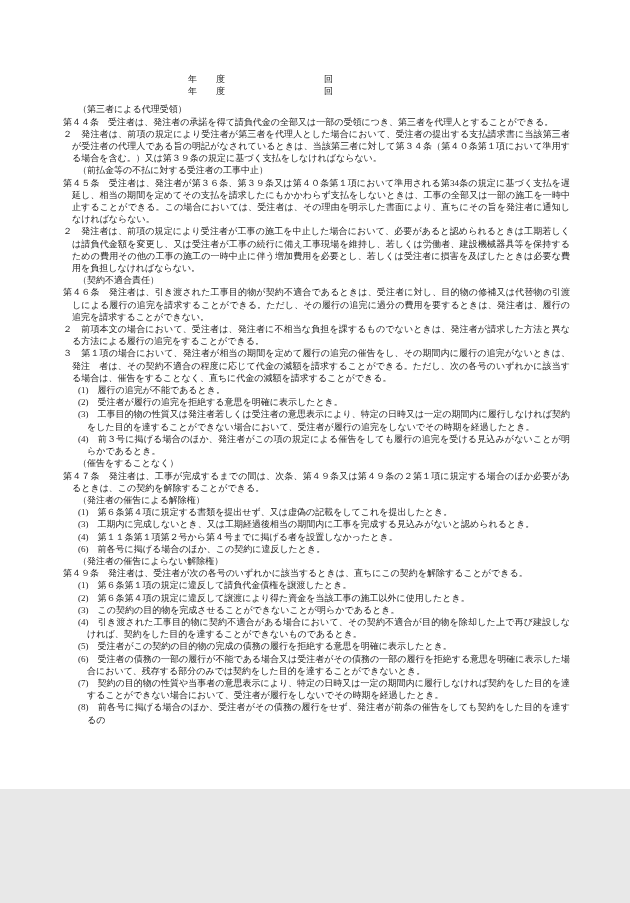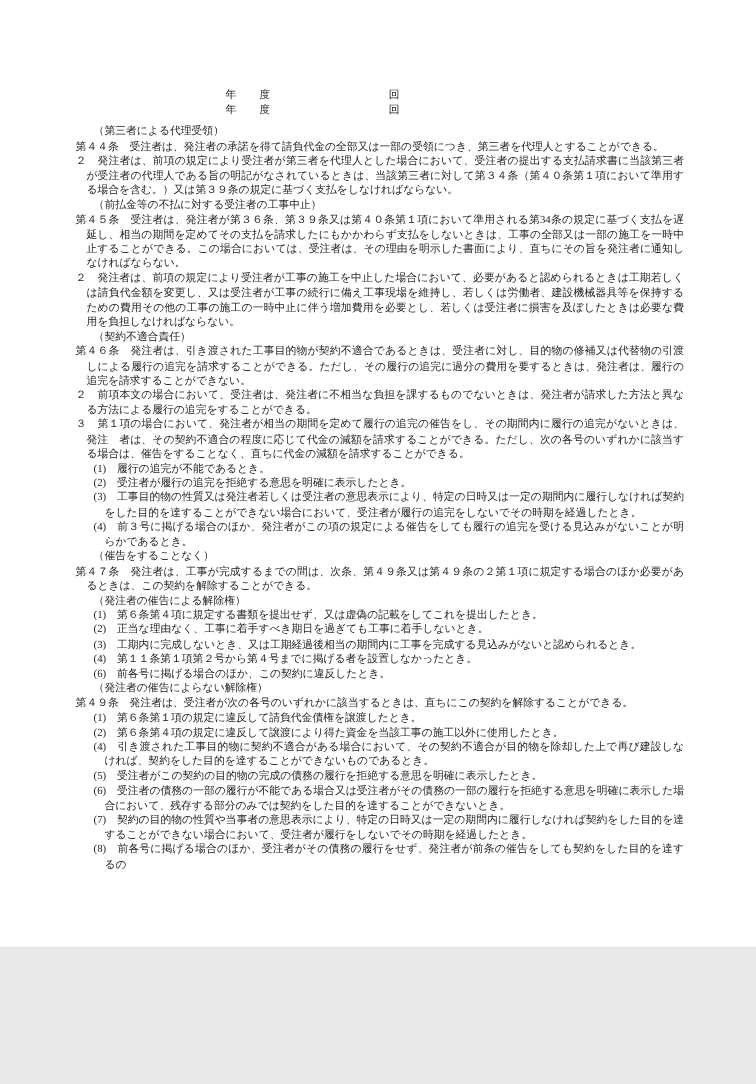--- a/index.html
+++ b/index.html
@@ -75,33 +75,33 @@
     <div class="heading">（催告をすることなく）</div>
     <div class="paragraphs">
           <p class="article">第４７条　発注者は、工事が完成するまでの間は、次条、第４９条又は第４９条の２第１項に規定する場合のほか必要があるときは、この契約を解除することができる。</p>
         </div>
   </section>
 
   <section class="section">
     <div class="heading">（発注者の催告による解除権）</div>
     <div class="paragraphs">
           <p class="item">(1)　第６条第４項に規定する書類を提出せず、又は虚偽の記載をしてこれを提出したとき。</p>
-          <p class="item">(2)　正当な理由なく、工事に着手すべき期日を過ぎても工事に着手しないとき。</p>
           <p class="item">(3)　工期内に完成しないとき、又は工期経過後相当の期間内に工事を完成する見込みがないと認められるとき。</p>
           <p class="item">(4)　第１１条第１項第２号から第４号までに掲げる者を設置しなかったとき。</p>
           <p class="item">(6)　前各号に掲げる場合のほか、この契約に違反したとき。</p>
         </div>
   </section>
 
   <section class="section">
     <div class="heading">（発注者の催告によらない解除権）</div>
     <div class="paragraphs">
           <p class="article">第４９条　発注者は、受注者が次の各号のいずれかに該当するときは、直ちにこの契約を解除することができる。</p>
           <p class="item">(1)　第６条第１項の規定に違反して請負代金債権を譲渡したとき。</p>
           <p class="item">(2)　第６条第４項の規定に違反して譲渡により得た資金を当該工事の施工以外に使用したとき。</p>
+          <p class="item">(3)　この契約の目的物を完成させることができないことが明らかであるとき。</p>
           <p class="item">(4)　引き渡された工事目的物に契約不適合がある場合において、その契約不適合が目的物を除却した上で再び建設しなければ、契約をした目的を達することができないものであるとき。</p>
           <p class="item">(5)　受注者がこの契約の目的物の完成の債務の履行を拒絶する意思を明確に表示したとき。</p>
           <p class="item">(6)　受注者の債務の一部の履行が不能である場合又は受注者がその債務の一部の履行を拒絶する意思を明確に表示した場合において、残存する部分のみでは契約をした目的を達することができないとき。</p>
           <p class="item">(7)　契約の目的物の性質や当事者の意思表示により、特定の日時又は一定の期間内に履行しなければ契約をした目的を達することができない場合において、受注者が履行をしないでその時期を経過したとき。</p>
           <p class="item">(8)　前各号に掲げる場合のほか、受注者がその債務の履行をせず、発注者が前条の催告をしても契約をした目的を達するの</p>
         </div>
   </section>
 </div>
 
 </div>

